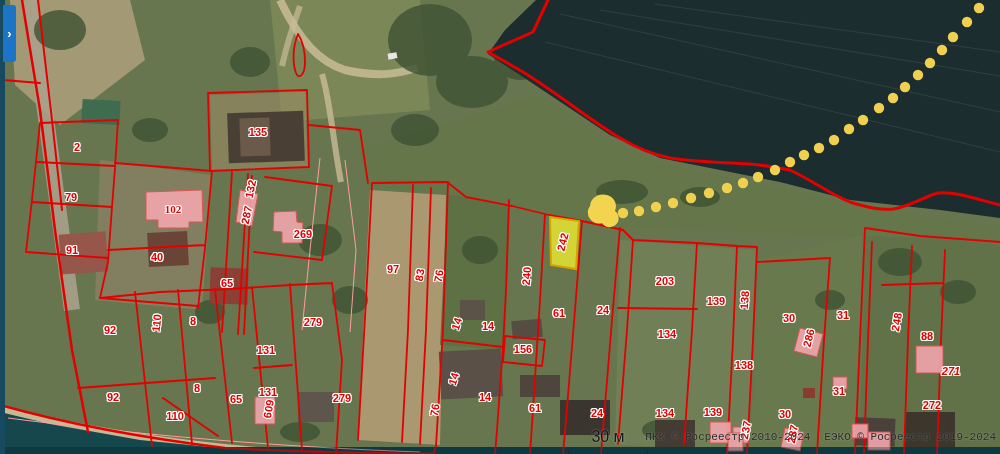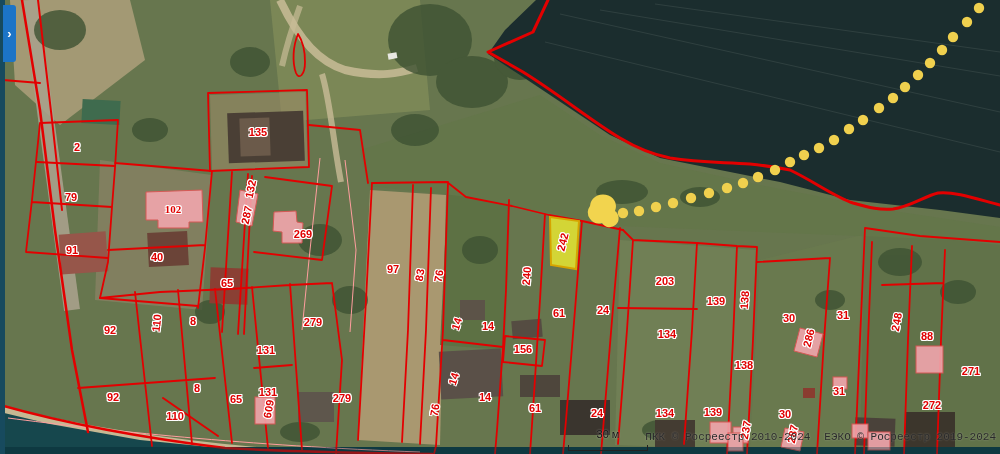--- a/index.html
+++ b/index.html
@@ -16,21 +16,21 @@
                 1px 1px 0 #fff,-1px -1px 0 #fff,1px -1px 0 #fff,-1px 1px 0 #fff;
     pointer-events:auto;cursor:pointer;
   }
   .quarter-label{
     position:absolute;left:938px;top:348px;transform:translate(-50%,-50%);
     font-size:21px;font-weight:bold;color:#1f2d9e;white-space:nowrap;letter-spacing:.5px;
     text-shadow:1px 0 0 rgba(255,255,255,.85),-1px 0 0 rgba(255,255,255,.85),
                 0 1px 0 rgba(255,255,255,.85),0 -1px 0 rgba(255,255,255,.85);
   }
   .scalebar{position:absolute;left:568px;top:428px;width:80px;}
-  .scalebar .lbl{display:block;text-align:center;font-size:11px;color:#161616;margin-bottom:5px;
+  .scalebar .lbl{display:block;text-align:center;font-size:16px;color:#161616;margin-bottom:5px;
     text-shadow:0 0 2px rgba(255,255,255,.5);}
   .scalebar .bar{height:5px;border-left:1.5px solid #222;border-right:1.5px solid #222;border-bottom:1.5px solid #222;}
   .attribution{
     position:absolute;right:4px;top:431px;font-size:11px;color:#2b2b2b;white-space:nowrap;
     text-shadow:0 0 2px rgba(255,255,255,.35);
     font-family:Liberation Mono, monospace;
   }
   .attribution span{margin-left:14px;}
   .side-sliver{position:absolute;left:0;top:0;width:5px;height:454px;background:#174a5e;}
   .expand-tab{
@@ -242,21 +242,21 @@
       <div class="parcel-label" style="left: 789px; top: 318px; --r: 0deg;">30</div>
       <div class="parcel-label" style="left: 785px; top: 414px; --r: 0deg;">30</div>
       <div class="parcel-label" style="left: 809px; top: 338px; --r: -76deg;">286</div>
       <div class="parcel-label" style="left: 793px; top: 434px; --r: -80deg;">287</div>
       <div class="parcel-label" style="left: 843px; top: 315px; --r: 0deg;">31</div>
       <div class="parcel-label" style="left: 839px; top: 391px; --r: 0deg;">31</div>
       <div class="parcel-label" style="left: 897px; top: 322px; --r: -80deg;">248</div>
       <div class="parcel-label" style="left: 927px; top: 328px; margin-top: 8px; --r: 0deg;">88</div>
       <div class="parcel-label" style="left: 975px; top: 323px; margin-left: 46px; --r: 0deg;">90</div>
       <div class="parcel-label" style="left: 932px; top: 358px; margin-top: 47px; --r: 0deg;">272</div>
-      <div class="parcel-label" style="left: 971px; top: 371px; --r: 0deg;">271</div>
+      <div class="parcel-label" style="left: 951px; top: 371px; font-style: italic; --r: 0deg;">271</div>
     </div>
 
 
 <div class="scalebar">
   <span class="lbl">30 м</span>
   <div class="bar"></div>
 </div>
 
 <div class="attribution"><span>ПКК © Росреестр 2010-2024</span><span>ЕЭКО © Росреестр 2019-2024</span></div>
 

